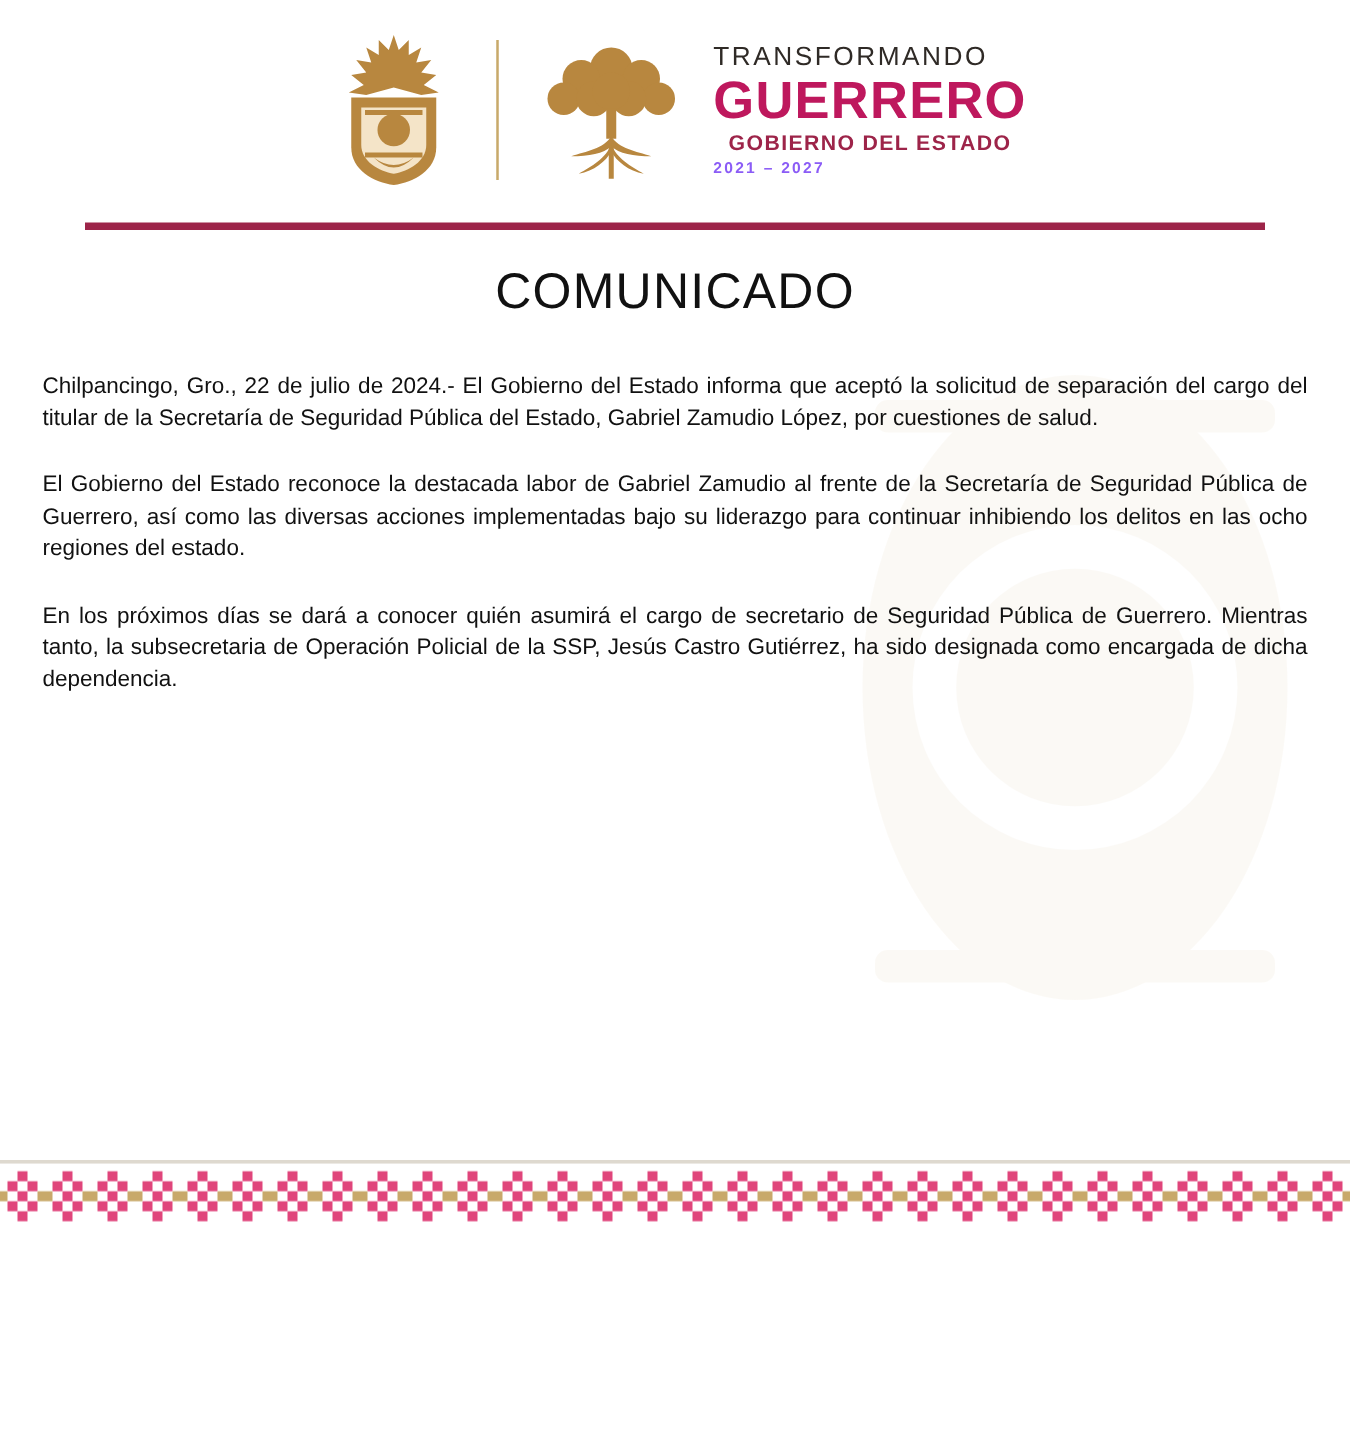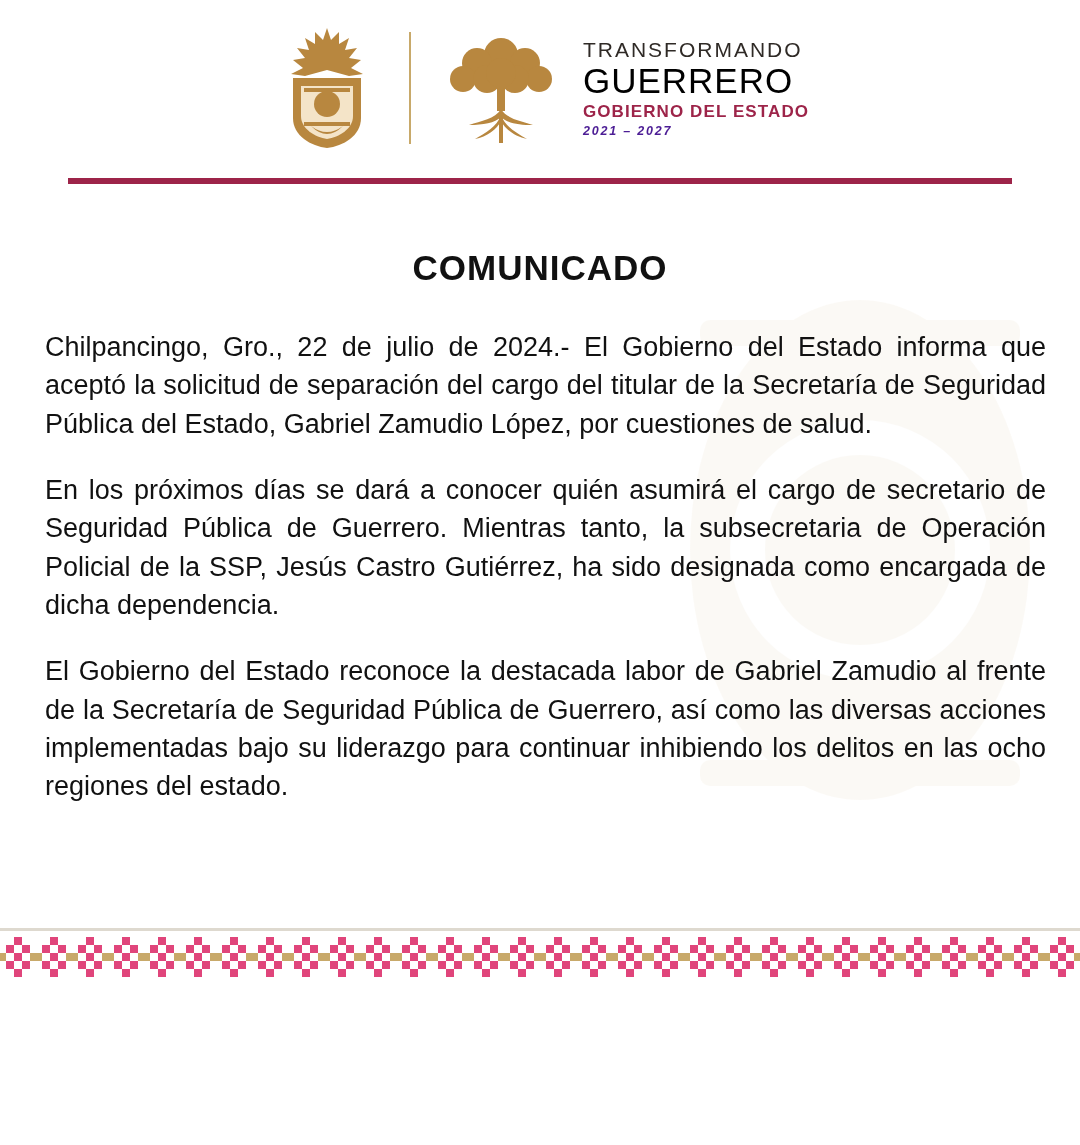--- a/index.html
+++ b/index.html
@@ -73,65 +73,64 @@
     line-height: 1;
   }
   .brand-top {
     font-size: 21px;
     letter-spacing: 2.0px;
     color: #2f2a26;
     font-weight: 500;
     margin-bottom: 3px;
   }
   .brand-main {
-    font-size: 35px;
-    font-weight: normal;
+    font-size: 42px;
+    font-weight: bold;
     letter-spacing: 1px;
-    color: #000000;
+    color: #be185d;
     margin-bottom: 5px;
   }
   .brand-sub {
     font-size: 17px;
     font-weight: bold;
     letter-spacing: 1.1px;
     color: #9d2449;
     margin-bottom: 5px;
     text-align: center;
   }
   .brand-years {
     font-size: 12.5px;
     font-weight: bold;
     letter-spacing: 1.8px;
-    color: #4c1d95;
-    font-style: italic;
+    color: #8b5cf6;
   }
 
   
   .rule {
     height: 6px;
     background: #9d2449;
     margin: 38px 68px 0 68px;
   }
 
   
   .title {
     text-align: center;
-    font-size: 35px;
-    font-weight: bold;
+    font-size: 40px;
+    font-weight: normal;
     letter-spacing: 1px;
     color: #111111;
-    margin-top: 64px;
+    margin-top: 27px;
     margin-bottom: 0;
   }
 
   
   .body-text {
-    margin: 40px 34px 0 45px;
+    margin: 40px 34px 0 34px;
     color: #111111;
-    font-size: 27px;
+    font-size: 18px;
     line-height: 1.42;
     text-align: justify;
   }
   .body-text p {
     margin: 0 0 28px 0;
     text-align: justify;
     text-justify: inter-word;
   }
   .body-text p:last-child {
     margin-bottom: 0;
@@ -230,22 +229,22 @@
       </div>
     </div>
   </div>
 
   <div class="rule"></div>
 
   <h1 class="title">COMUNICADO</h1>
 
   <div class="body-text">
     <p>Chilpancingo, Gro., 22 de julio de 2024.- El Gobierno del Estado informa que aceptó la solicitud de separación del cargo del titular de la Secretaría de Seguridad Pública del Estado, Gabriel Zamudio López, por cuestiones de salud.</p>
+    <p>El Gobierno del Estado reconoce la destacada labor de Gabriel Zamudio al frente de la Secretaría de Seguridad Pública de Guerrero, así como las diversas acciones implementadas bajo su liderazgo para continuar inhibiendo los delitos en las ocho regiones del estado.</p>
     <p>En los próximos días se dará a conocer quién asumirá el cargo de secretario de Seguridad Pública de Guerrero. Mientras tanto, la subsecretaria de Operación Policial de la SSP, Jesús Castro Gutiérrez, ha sido designada como encargada de dicha dependencia.</p>
-    <p>El Gobierno del Estado reconoce la destacada labor de Gabriel Zamudio al frente de la Secretaría de Seguridad Pública de Guerrero, así como las diversas acciones implementadas bajo su liderazgo para continuar inhibiendo los delitos en las ocho regiones del estado.</p>
   </div>
 
   <div class="footer">
     <div class="footer-line"></div>
     <div class="footer-band">
       <svg class="footer-pattern" viewBox="0 0 1080 52" preserveAspectRatio="none" xmlns="http://www.w3.org/2000/svg" aria-hidden="true">
         <defs>
           <pattern id="greca" x="0" y="0" width="36" height="52" patternUnits="userSpaceOnUse">
             <rect width="36" height="52" fill="#ffffff"></rect>
 

